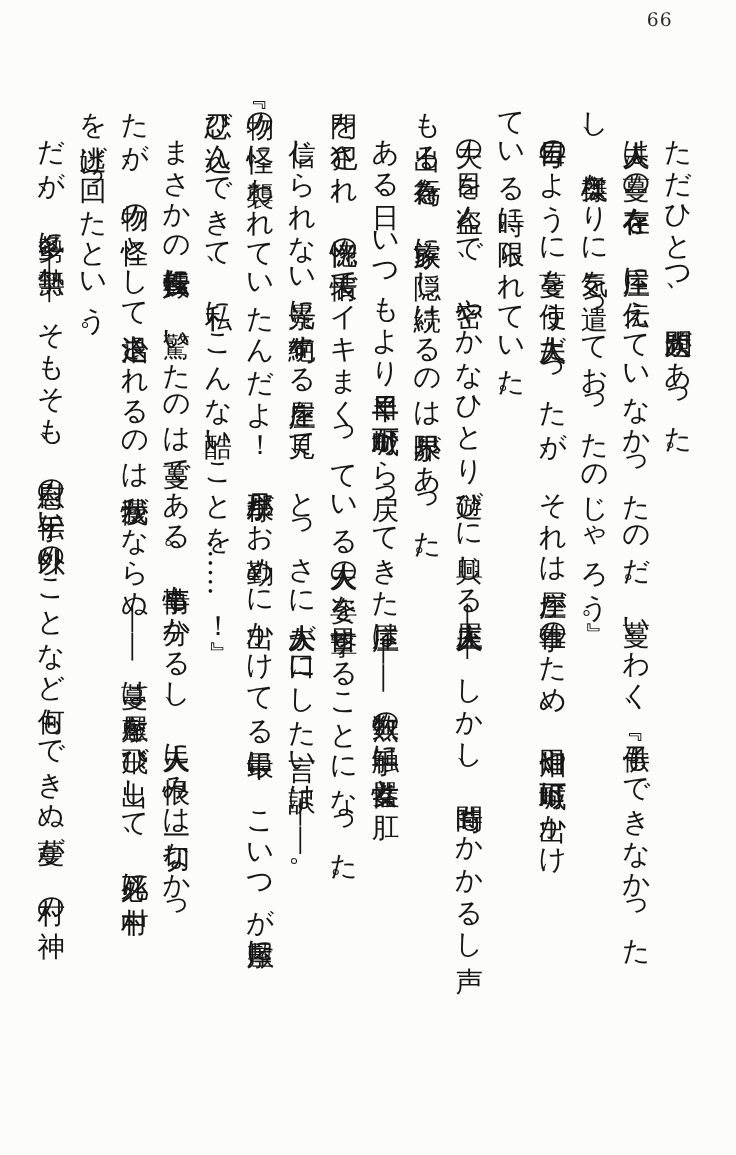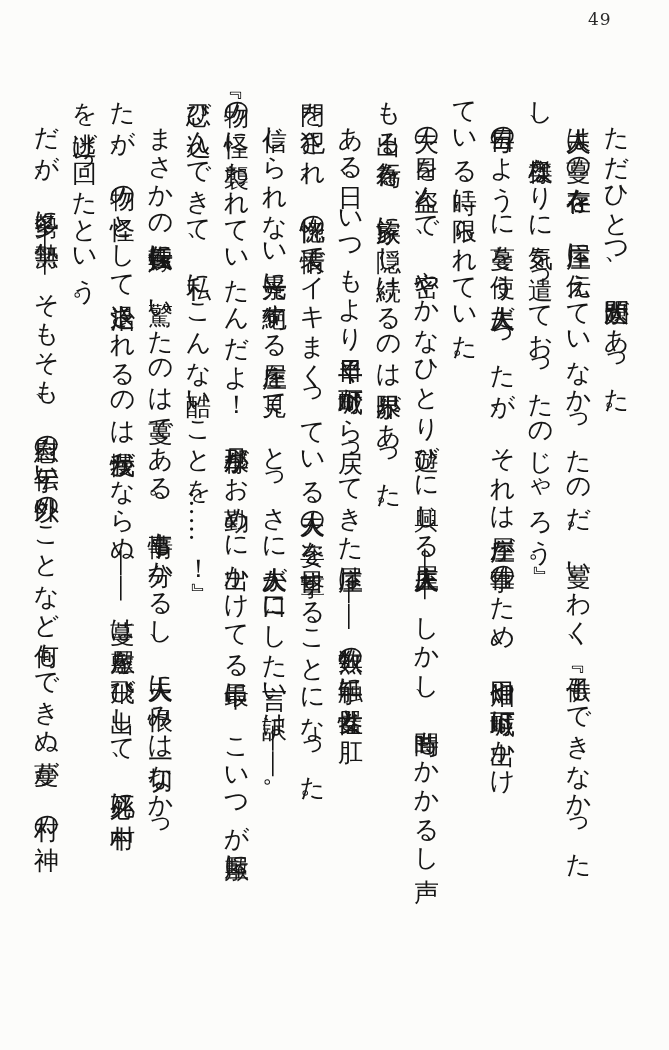--- a/index.html
+++ b/index.html
@@ -38,21 +38,21 @@
     margin: 0;
   }
   .column.indent {
     text-indent: 1em;
   }
 </style>
 </head>
 <body>
 
 <div class="page">
-  <div class="page-number">49</div>
+  <div class="page-number">66</div>
   <div class="text-block">
       <div class="column indent">ただひとつ、大問題があった。</div>
       <div class="column indent">夫人は蔓の存在を、庄屋に伝えていなかったのだ。蔓いわく、『子供もできなかった</div>
       <div class="column">し、奥様なりに気を遣っておったのじゃろう』。</div>
       <div class="column indent">毎日のように蔓を使う夫人だったが、それは庄屋が仕事のため、田畑や城下町に出かけ</div>
       <div class="column">ている時に限られていた。</div>
       <div class="column indent">夫の目を盗んで、密やかなひとり遊びに興じる庄屋夫人――しかし、時間もかかるし声</div>
       <div class="column">も出る行為を、家族に隠し続けるのは限界があった。</div>
       <div class="column indent">ある日、いつもより半日早く城下町から戻ってきた庄屋は――無数の触手に女性器と肛</div>
       <div class="column">門を犯され、恍惚の表情でイキまくっている夫人の姿を目撃することになった。</div>

